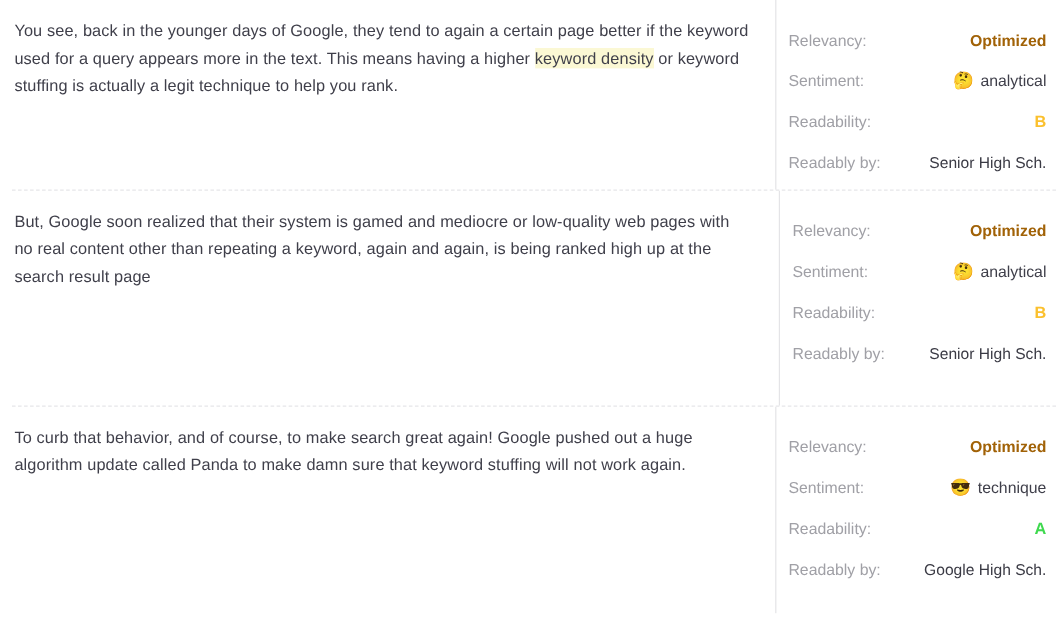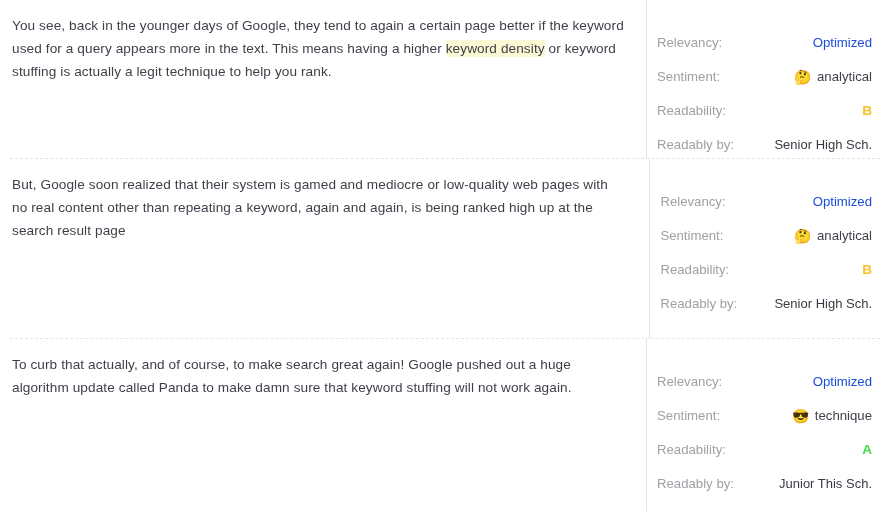--- a/index.html
+++ b/index.html
@@ -55,39 +55,39 @@
   
   .metrics-col {
     width: 240px;
     box-sizing: border-box;
     border-left: 1px solid #e4e4e7;
     padding: 16px 14px 10px 10px;
     align-self: stretch;
   }
   .metric-row {
     display: flex;
-    align-items: flex-end;
+    align-items: center;
     justify-content: space-between;
     height: 34px;
   }
   .metric-label {
     font-size: 13.2px;
     color: #a0a0a6;
     white-space: nowrap;
   }
   .metric-value {
     font-size: 13.2px;
     white-space: nowrap;
     display: flex;
     align-items: center;
     gap: 5px;
   }
   .metric-value.relevancy {
-    color: #1d4ed8;
-    font-weight: normal;
+    color: #a16207;
+    font-weight: bold;
   }
   .metric-value.sentiment {
     color: #3f3f4a;
   }
   .metric-value.grade {
     font-weight: bold;
     font-size: 13.6px;
   }
   .metric-value.grade.amber { color: #fbc02d; }
   .metric-value.grade.green { color: #3fd94f; }
@@ -165,38 +165,38 @@
         <span class="metric-label">Readably by:</span>
         <span class="metric-value audience">Senior High Sch.</span>
       </div>
     </div>
   </div>
 
   <div class="block-divider"></div>
 
   <div class="block b2">
     <div class="content-col">
-      <p class="para"><span>To curb that actually, and of course, to make search great again! Google pushed out a huge algorithm update called Panda to make damn sure that keyword stuffing will not work again.</span><span class="hl"></span><span></span></p>
+      <p class="para"><span>To curb that behavior, and of course, to make search great again! Google pushed out a huge algorithm update called Panda to make damn sure that keyword stuffing will not work again.</span><span class="hl"></span><span></span></p>
     </div>
     <div class="metrics-col">
       <div class="metric-row">
         <span class="metric-label">Relevancy:</span>
         <span class="metric-value relevancy">Optimized</span>
       </div>
       <div class="metric-row">
         <span class="metric-label">Sentiment:</span>
         <span class="metric-value sentiment">
           <span class="emoji">😎</span>
           <span>technique</span>
         </span>
       </div>
       <div class="metric-row">
         <span class="metric-label">Readability:</span>
         <span class="metric-value grade green">A</span>
       </div>
       <div class="metric-row">
         <span class="metric-label">Readably by:</span>
-        <span class="metric-value audience">Junior This Sch.</span>
+        <span class="metric-value audience">Google High Sch.</span>
       </div>
     </div>
   </div>
 
 </div>
 
 </body></html>

